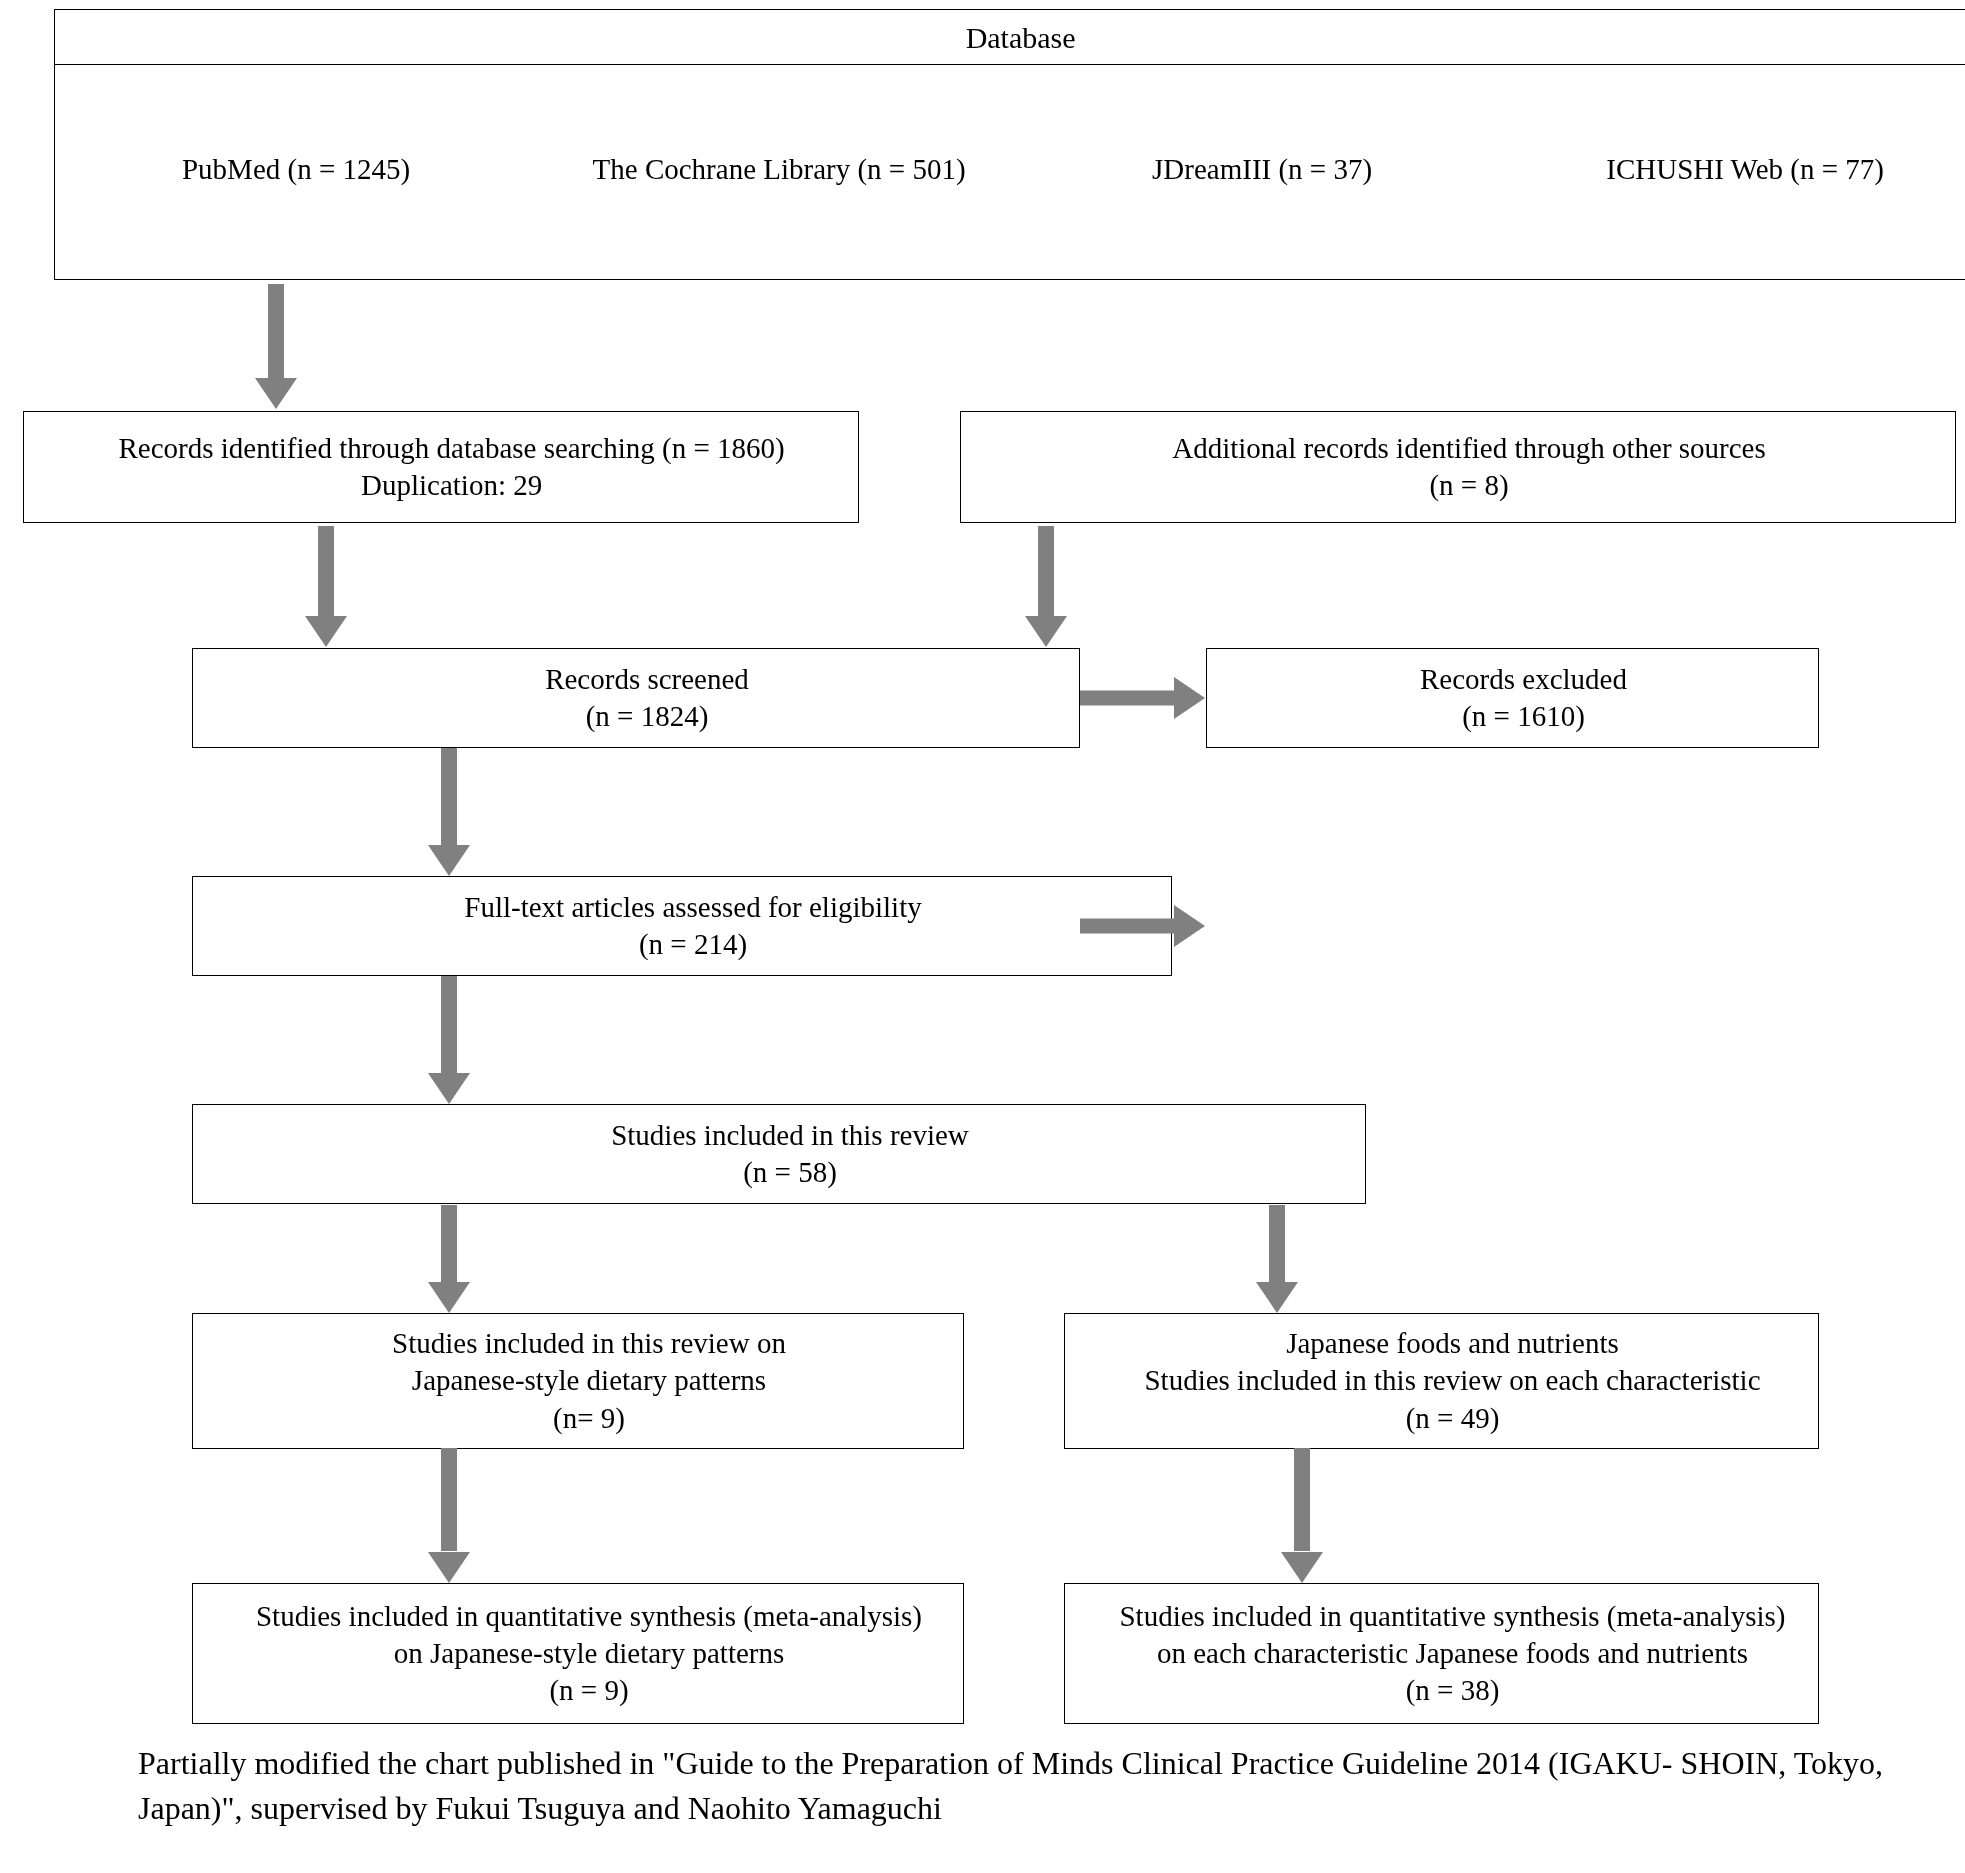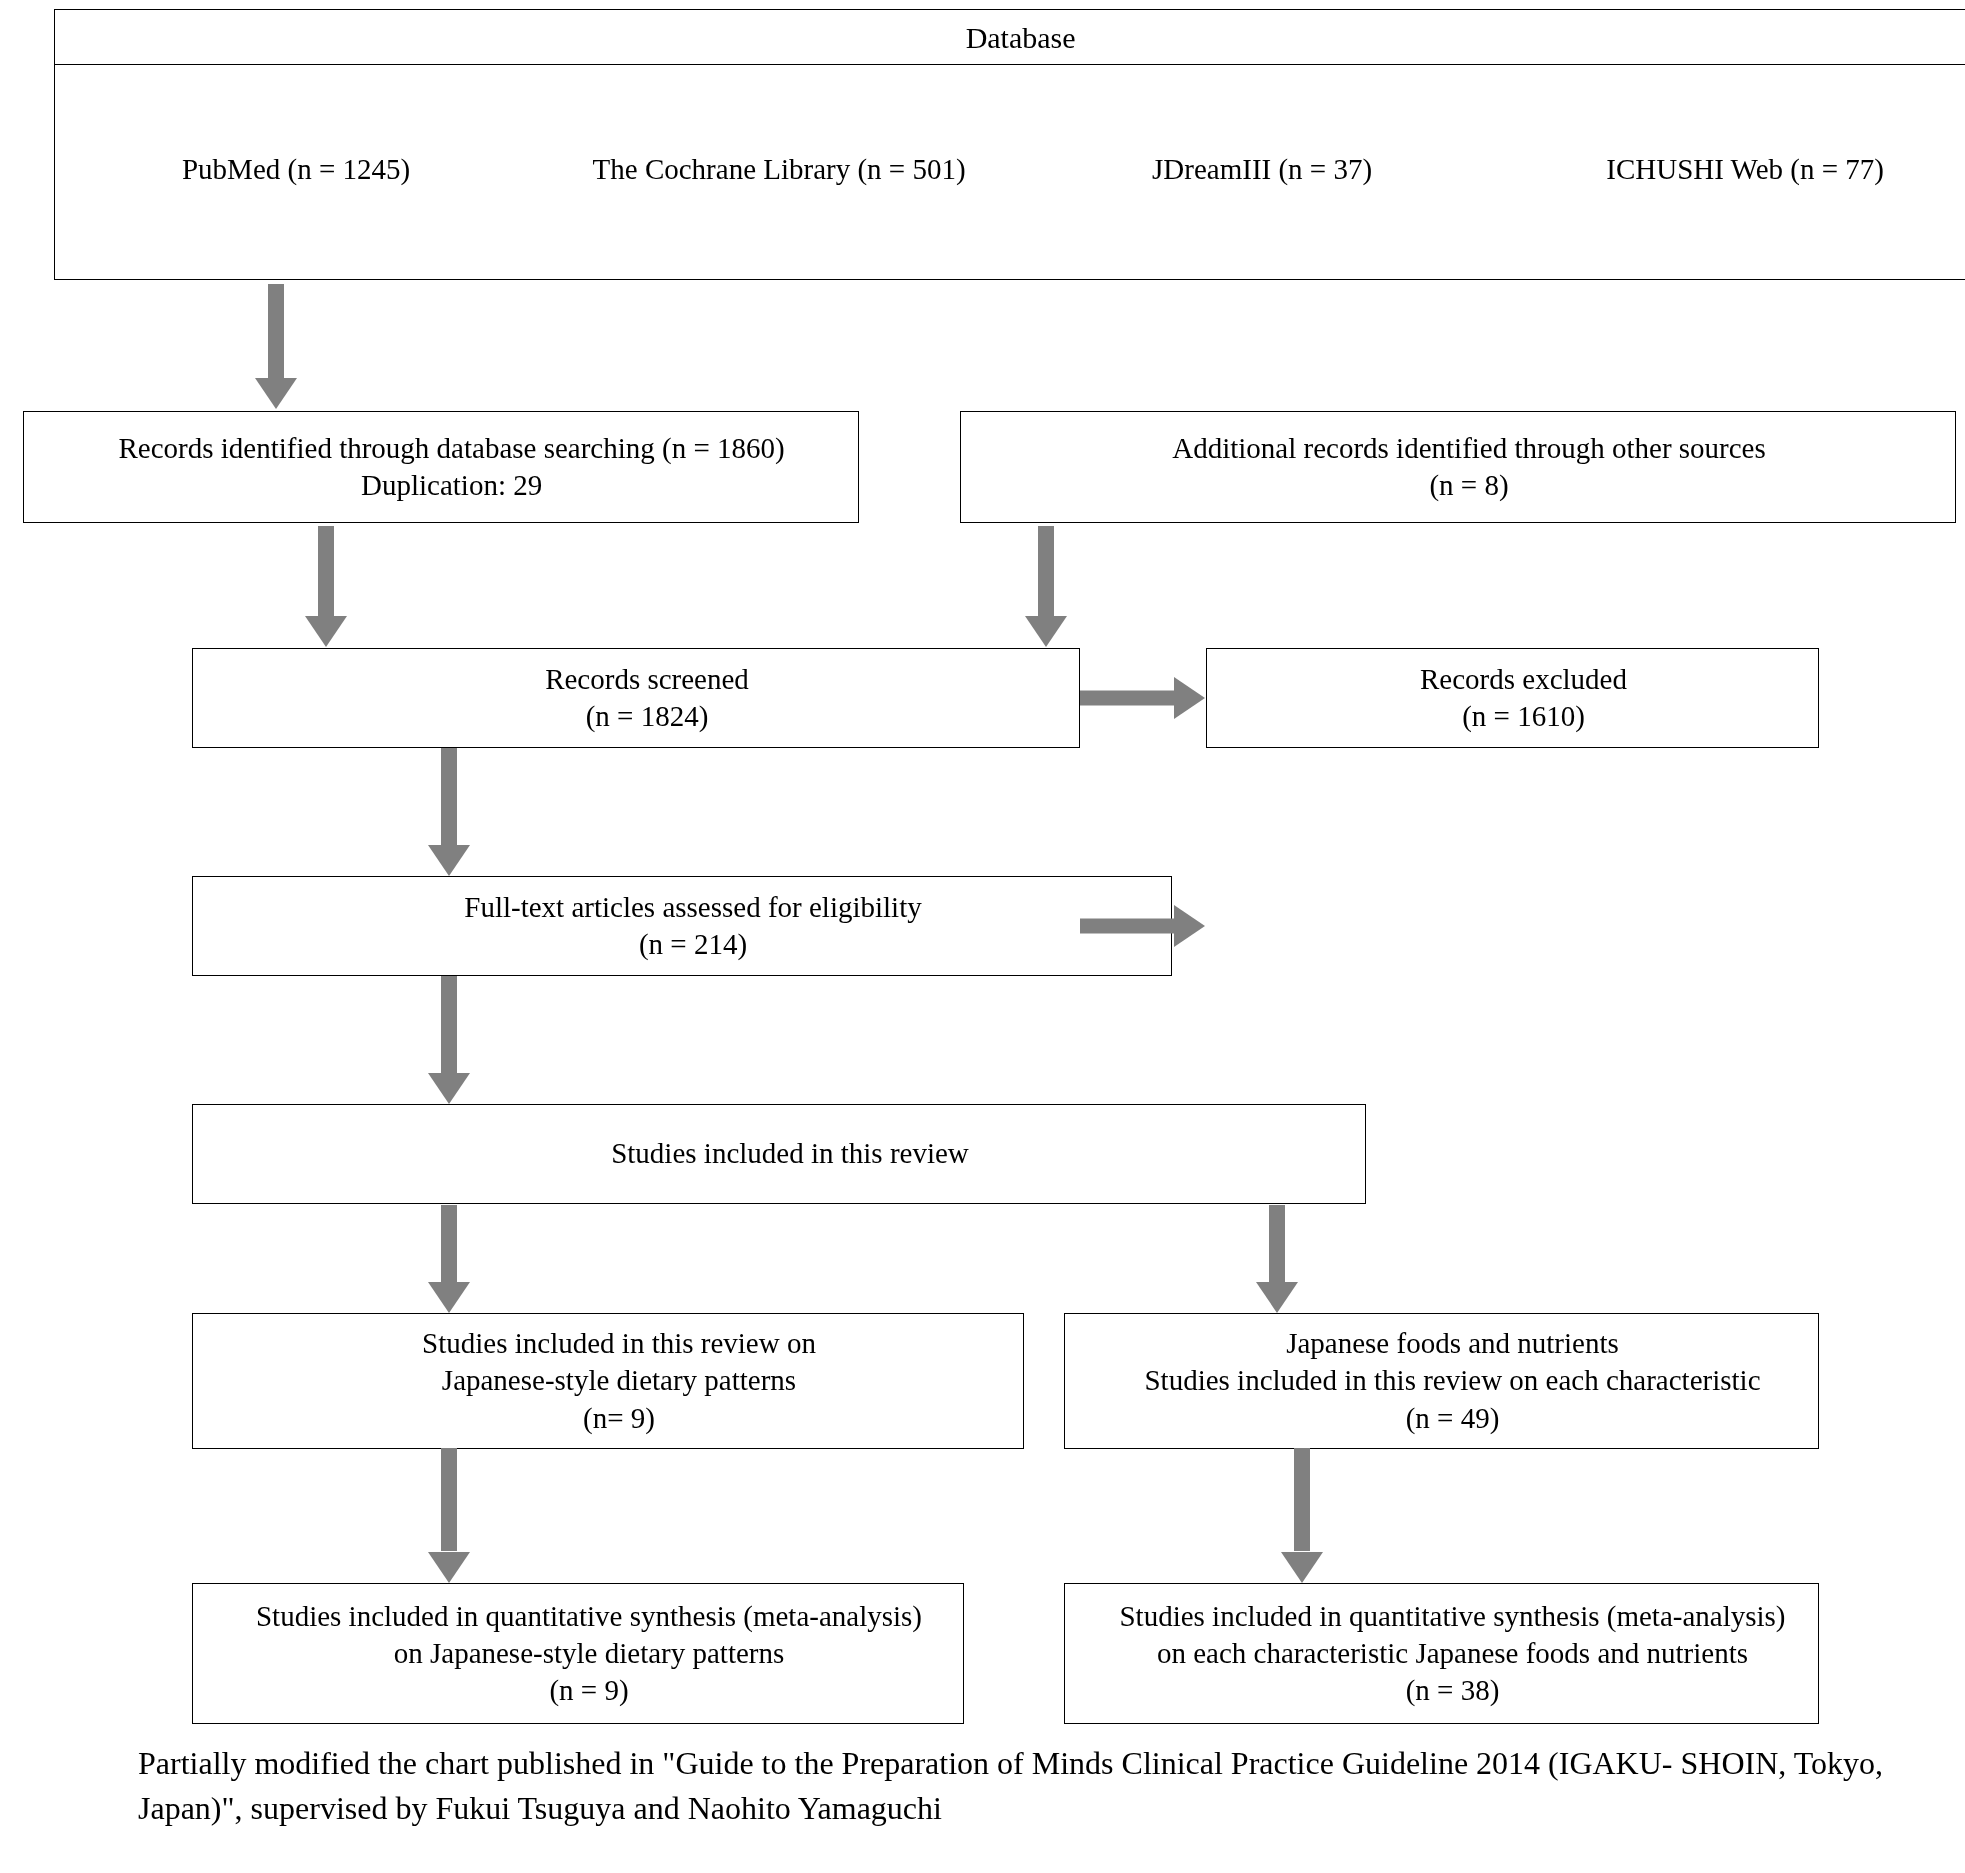--- a/index.html
+++ b/index.html
@@ -187,33 +187,34 @@
   </div>
 
 
   <div class="arrow-down" style="left:424px; top:976px; width:50px; height:128px;">
     <div class="shaft" style="width:16px; height:97px;"></div>
     <div class="head"></div>
   </div>
 
   <div class="box fs-std" style="left:192px; top:1104px; width:1174px; height:100px;">
     <span class="box-line">Studies included in this review</span>
+    <span class="box-line">(n = 58)</span>
   </div>
 
   <div class="arrow-down" style="left:424px; top:1205px; width:50px; height:108px;">
     <div class="shaft" style="width:16px; height:77px;"></div>
     <div class="head"></div>
   </div>
 
   <div class="arrow-down" style="left:1252px; top:1205px; width:50px; height:108px;">
     <div class="shaft" style="width:16px; height:77px;"></div>
     <div class="head"></div>
   </div>
 
-  <div class="box fs-std" style="left:192px; top:1313px; width:832px; height:136px;">
+  <div class="box fs-std" style="left:192px; top:1313px; width:772px; height:136px;">
     <span class="box-line">Studies included in this review on</span>
     <span class="box-line">Japanese-style dietary patterns</span>
     <span class="box-line">(n= 9)</span>
   </div>
 
   <div class="box fs-std" style="left:1064px; top:1313px; width:755px; height:136px;">
     <span class="box-line">Japanese foods and nutrients</span>
     <span class="box-line">Studies included in this review on each characteristic</span>
     <span class="box-line">(n = 49)</span>
   </div>

